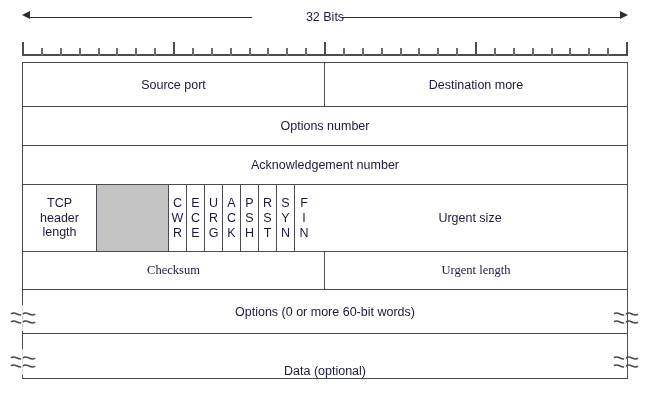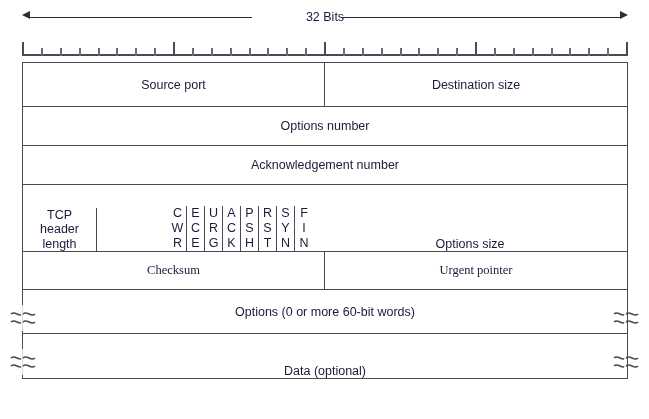--- a/index.html
+++ b/index.html
@@ -105,21 +105,21 @@
     color: #1a1a3a;
     text-align: center;
     border-right: 1.5px solid #4a4a55;
     background: #ffffff;
   }
   .cell:last-child { border-right: none; }
 
   .r-ports   { height: 44px; justify-content: center; }
   .r-seq     { height: 39px; }
   .r-ack     { height: 39px; }
-  .r-flags   { height: 67px; align-items: flex-end; }
+  .r-flags   { height: 67px; }
   .r-cksum   { height: 38px; font-family: Liberation Serif, serif; }
   .r-options { height: 44px; }
   .r-data    { height: 44px; }
 
   .half { width: 50%; }
 
   .hdr-len {
     width: 74px;
     flex-direction: column;
     line-height: 14.5px;
@@ -198,21 +198,21 @@
       <div class="tick minor" style="left: 547.375px;"></div>
       <div class="tick minor" style="left: 566.25px;"></div>
       <div class="tick minor" style="left: 585.125px;"></div>
       <div class="tick major" style="left: 604px;"></div>
     </div>
 
   <div class="frame">
 
     <div class="row r-ports">
       <div class="cell half">Source port</div>
-      <div class="cell half">Destination size</div>
+      <div class="cell half">Destination more</div>
     </div>
 
     <div class="row r-seq">
       <div class="cell full">Options number</div>
     </div>
 
     <div class="row r-ack">
       <div class="cell full">Acknowledgement number</div>
     </div>
 
@@ -249,26 +249,26 @@
             <span>T</span>
           </div><div class="cell flag">
             <span>S</span>
             <span>Y</span>
             <span>N</span>
           </div><div class="cell flag">
             <span>F</span>
             <span>I</span>
             <span>N</span>
           </div></div>
-      <div class="cell win-size">Options size</div>
+      <div class="cell win-size">Urgent size</div>
     </div>
 
     <div class="row r-cksum">
       <div class="cell half">Checksum</div>
-      <div class="cell half">Urgent pointer</div>
+      <div class="cell half">Urgent length</div>
     </div>
 
     <div class="row r-options">
       <div class="cell full">Options (0 or more 60-bit words)</div>
     </div>
 
     <div class="row r-data">
       <div class="cell full">Data (optional)</div>
     </div>
 

